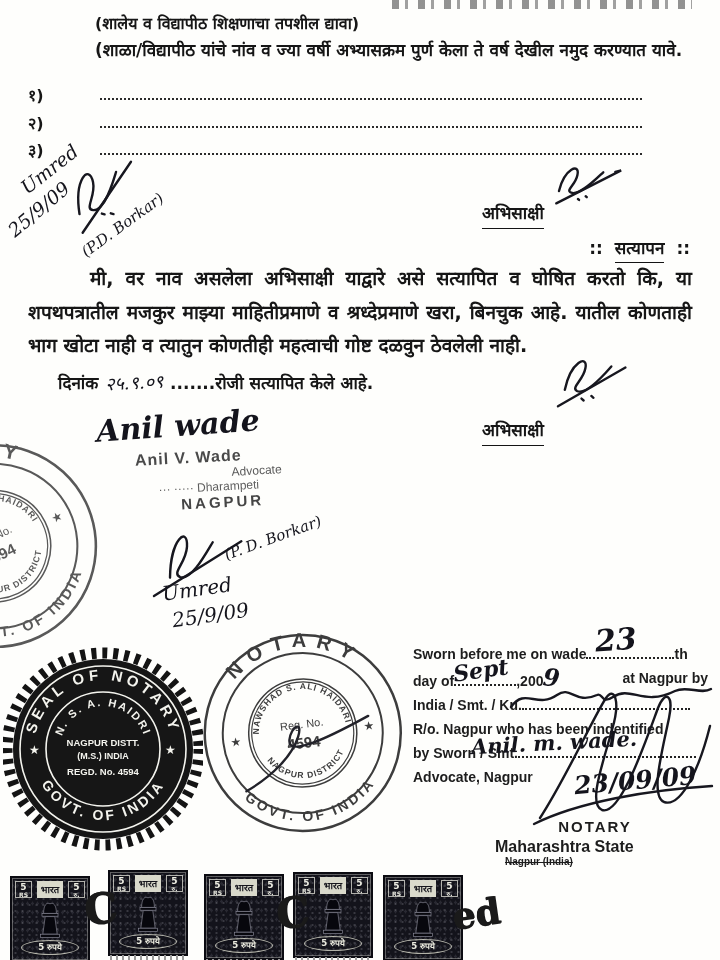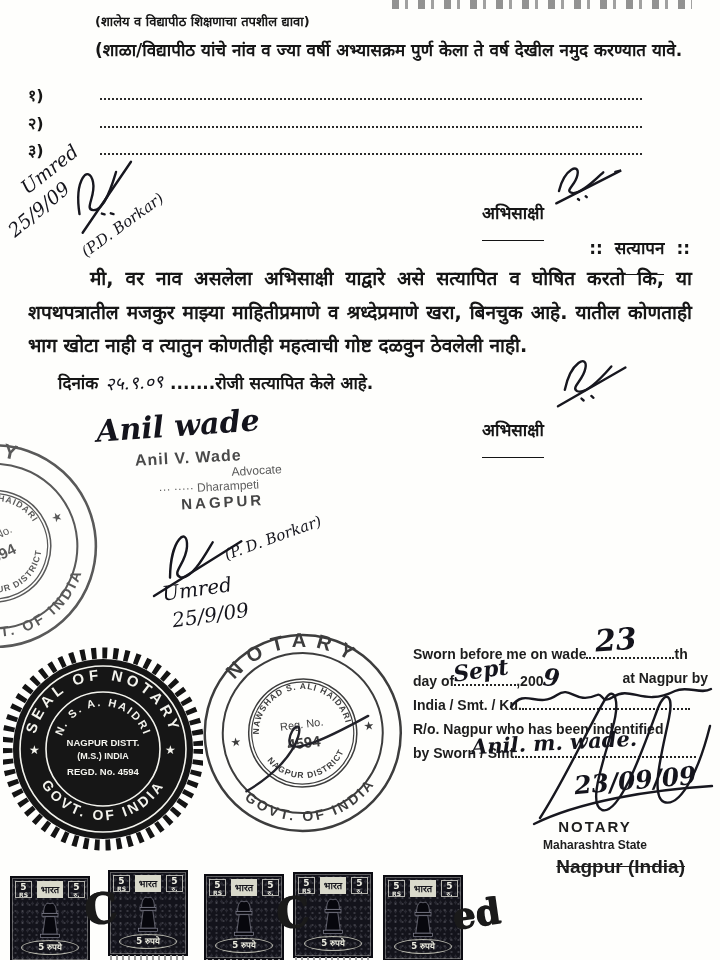--- a/index.html
+++ b/index.html
@@ -5,21 +5,21 @@
   html,body{margin:0;padding:0;}
   body{background:#e8e8e8;font-family:"Liberation Sans",sans-serif;}
   #page{position:relative;width:720px;height:960px;background:#fefefc;overflow:hidden;margin:0 auto;}
   .abs{position:absolute;}
   .dev{font-family:"DejaVu Sans",sans-serif;font-weight:600;color:#161616;}
   .print-en{font-family:"Liberation Sans",sans-serif;font-weight:700;color:#1d1d1d;}
   .hw{font-family:"DejaVu Serif",serif;font-style:italic;color:#14141c;}
   .stamp-ink{color:#3c3c3c;}
   .dotline{border-bottom:2.2px dotted #2b2b2b;height:16px;}
   .leader{display:inline-block;border-bottom:2px dotted #222;height:11px;vertical-align:baseline;}
-  .underlined{border-bottom:1.6px solid #141414;padding-bottom:16px;}
+  .underlined{border-bottom:1.6px solid #141414;padding-bottom:4px;}
   svg .sigstroke{fill:none;stroke:#17171f;stroke-width:2.4;stroke-linecap:round;}
   
   .rev-stamp{position:absolute;width:80px;height:86px;box-sizing:border-box;
     background-color:#13131b;
     background-image:radial-gradient(rgba(205,205,215,0.20) 1px, transparent 1.3px),
                      radial-gradient(rgba(175,175,190,0.14) 1px, transparent 1.2px);
     background-size:7px 6px,5px 9px;background-position:0 0,3px 3px;
     border:2px solid #0b0b11;box-shadow:inset 0 0 0 1px rgba(235,235,225,0.35);
     padding:3px 3px 0 3px;}
   .rev-head{display:flex;justify-content:space-between;align-items:stretch;height:17px;}
@@ -40,21 +40,21 @@
     background:repeating-linear-gradient(90deg,#3a3a3a 0 7px,transparent 7px 13px,#555 13px 16px,transparent 16px 26px);
     opacity:.55;}
 </style>
 </head>
 <body>
 
 <div id="page">
 
   <div class="abs crop-frag" style="left:392px;top:0;width:300px;"></div>
 
-  <div class="abs dev" style="left:95px;top:12px;font-size:13px;">(शालेय व विद्यापीठ शिक्षणाचा तपशील द्यावा)</div>
+  <div class="abs dev" style="left:95px;top:12px;font-size:16px;">(शालेय व विद्यापीठ शिक्षणाचा तपशील द्यावा)</div>
   <div class="abs dev" style="left:95px;top:36px;width:600px;font-size:17px;line-height:29px;">(शाळा/विद्यापीठ यांचे नांव व ज्या वर्षी अभ्यासक्रम पुर्ण केला ते वर्ष देखील नमुद करण्यात यावे.</div>
 
   <div class="abs" style="left:0;top:84px;width:720px;">
     <div style="position:absolute;left:28px;top:0;" class="dev">१)</div>
     <div class="dotline" style="position:absolute;left:100px;top:-2px;width:542px;"></div>
     <div style="position:absolute;left:28px;top:28px;" class="dev">२)</div>
     <div class="dotline" style="position:absolute;left:100px;top:26px;width:542px;"></div>
     <div style="position:absolute;left:28px;top:55px;" class="dev">३)</div>
     <div class="dotline" style="position:absolute;left:100px;top:53px;width:542px;"></div>
   </div>
@@ -200,31 +200,32 @@
       <span>India / Smt. / Ku.</span><span class="leader" style="width:168px;"></span>
       <svg style="position:absolute;left:92px;top:-14px;" width="210" height="36" viewBox="0 0 210 36">
         <path class="sigstroke" d="M6,28 C20,8 32,30 52,16 C66,6 70,26 92,16 C98,13 96,26 108,18 C126,6 138,28 170,12 C182,6 196,16 206,10"></path>
       </svg>
     </div>
     <div>R/o. Nagpur who has been indentified</div>
     <div style="position:relative;white-space:nowrap;">
       <span>by Sworn / Smt.</span><span class="leader" style="width:178px;"></span>
       <span class="hw" style="position:absolute;left:58px;top:-10px;font-size:21px;font-weight:700;transform:rotate(-3deg);">Anil. m. wade.</span>
     </div>
+    <div>Advocate, Nagpur</div>
   </div>
 
   <svg class="abs" style="left:528px;top:682px;" width="190" height="150" viewBox="0 0 190 150">
     <path class="sigstroke" d="M12,136 C38,96 66,34 78,16 C86,4 93,18 84,48 C74,84 60,122 74,128 C92,134 116,64 130,26 C137,8 146,12 141,36 C134,70 122,114 136,120 C154,126 172,84 182,44"></path>
     <path class="sigstroke" d="M6,142 C50,120 120,108 184,104"></path>
   </svg>
   <div class="abs hw" style="left:574px;top:766px;font-size:25px;font-weight:700;transform:rotate(-5deg);">23/09/09</div>
 
   <div class="abs print-en" style="left:525px;top:818px;width:140px;text-align:center;font-size:15px;letter-spacing:2px;">NOTARY</div>
-  <div class="abs print-en" style="left:495px;top:838px;width:200px;text-align:center;font-size:12px;">Maharashtra State</div>
-  <div class="abs print-en" style="left:505px;top:856px;width:180px;text-align:right;font-size:19px;text-decoration:line-through;">Nagpur (India)</div>
+  <div class="abs print-en" style="left:495px;top:838px;width:200px;text-align:left;font-size:16px;">Maharashtra State</div>
+  <div class="abs print-en" style="left:505px;top:856px;width:180px;text-align:left;font-size:10px;text-decoration:line-through;">Nagpur (India)</div>
 
   <div class="rev-stamp" style="left:10px;top:876px;">
     <div class="rev-head">
         <div class="rev-corner"><span>5</span><small>RS</small></div>
         <div class="rev-country">भारत</div>
         <div class="rev-corner"><span>5</span><small>रु.</small></div>
       </div>
     <div class="rev-mid">
         <svg width="34" height="40" viewBox="0 0 34 50">
           <g fill="#07070d" stroke="#8f8f9e" stroke-width="0.8">

